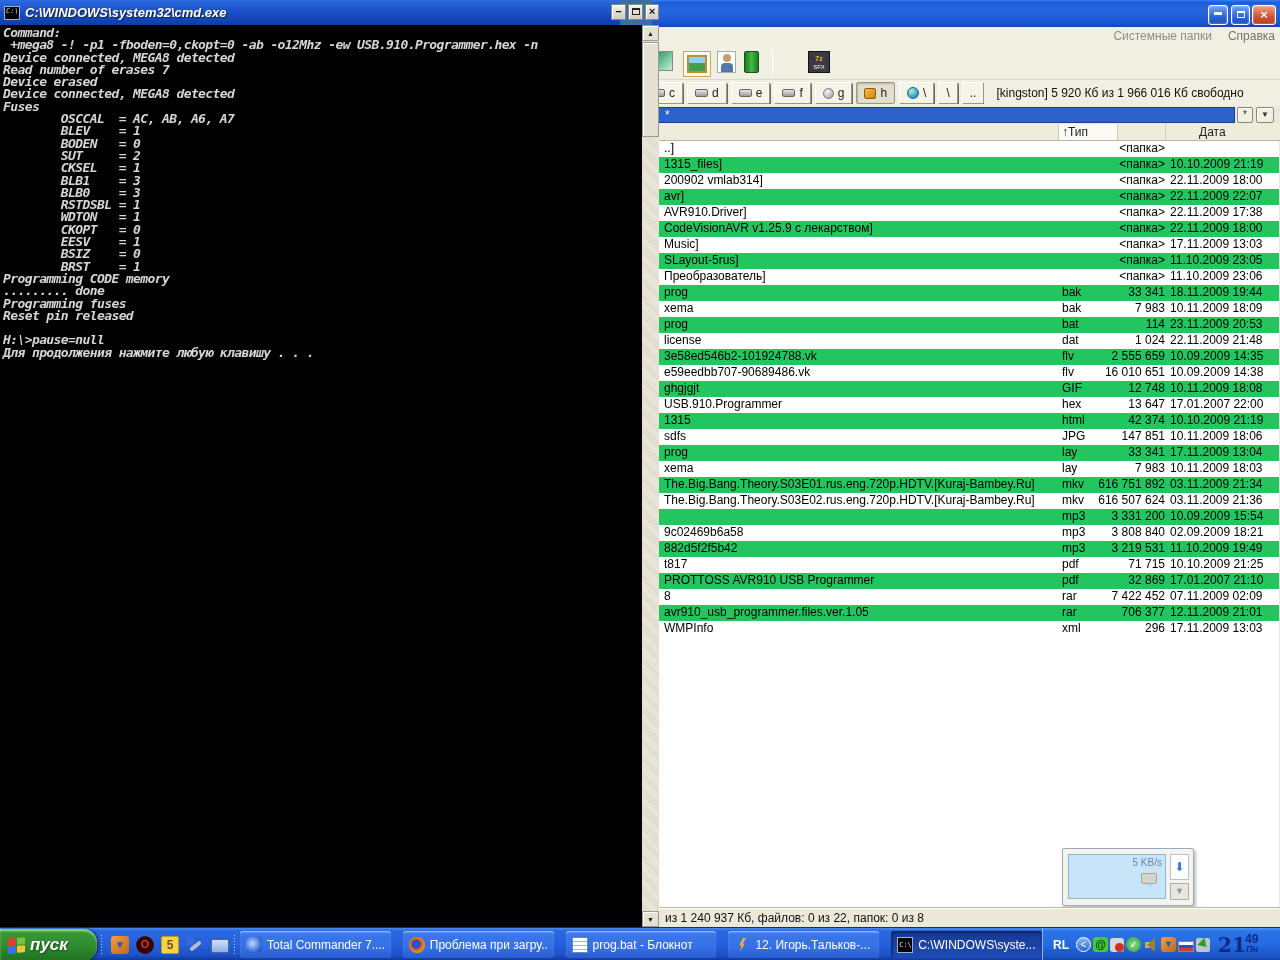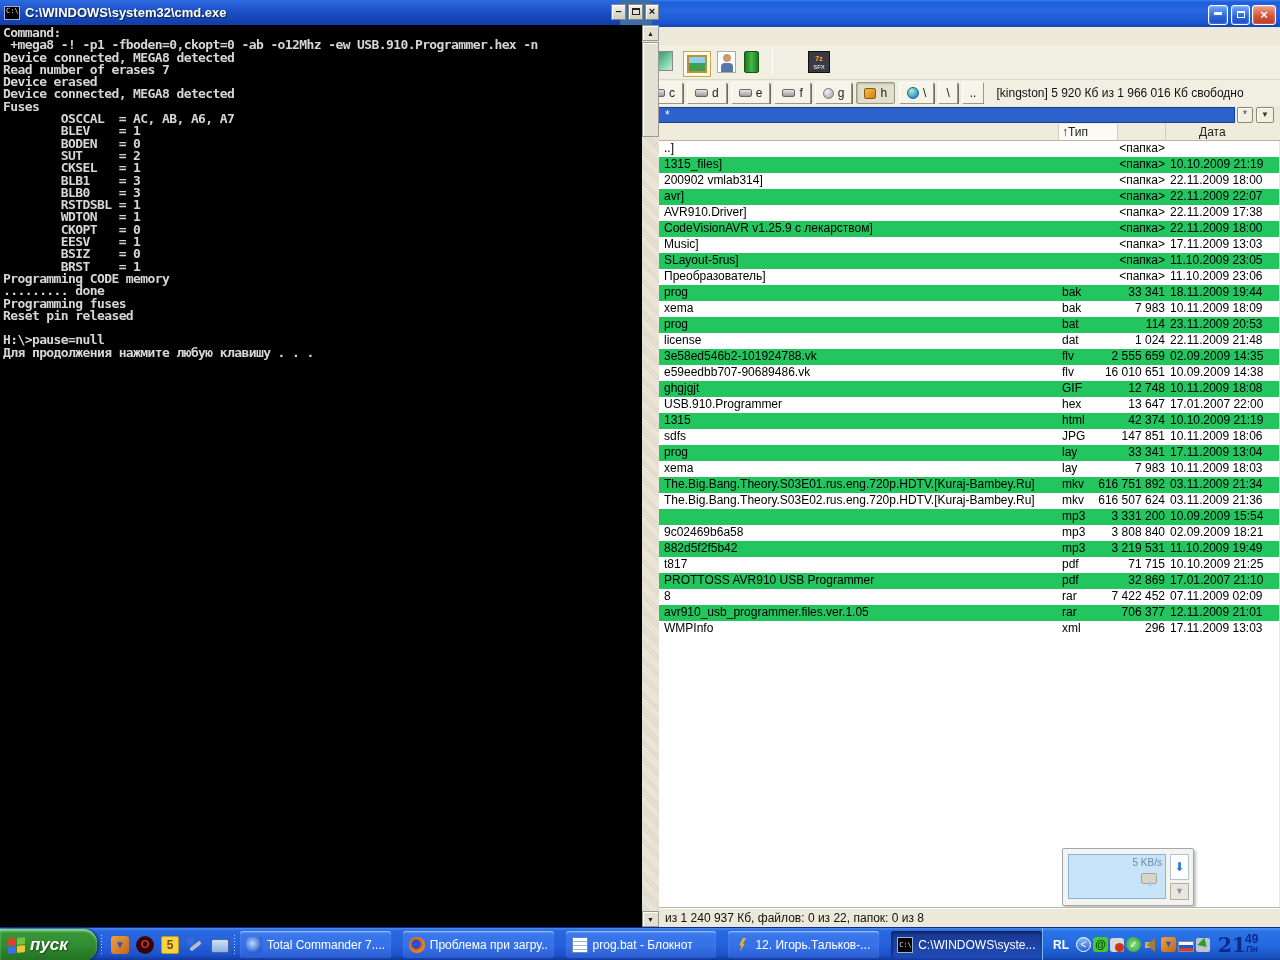--- a/index.html
+++ b/index.html
@@ -76,21 +76,21 @@
   .speed-widget { position:absolute; left:410px; top:848px; width:132px; height:58px; background:#f4f3ee;
     border:1px solid #9aa8b8; border-radius:2px; box-shadow:2px 2px 3px rgba(0,0,0,.25); }
   .speed-inner { position:absolute; left:5px; top:5px; width:98px; height:45px; background:#c8e4f8; border:1px solid #8ab4d8; }
   .speed-label { position:absolute; right:3px; top:2px; font-size:10px; color:#7088a0; }
   .speed-cart { position:absolute; right:8px; top:18px; width:16px; height:11px; background:#d8d4c8; border:1px solid #a8a494; border-radius:2px; }
   .speed-cart::after { content:"▼"; position:absolute; left:4px; top:6px; font-size:8px; color:#9ec4e8; }
   .speed-btn-top { position:absolute; right:4px; top:5px; width:19px; height:26px; background:#fff; border:1px solid #b0c4d8; text-align:center; color:#2a7ad8; font-size:12px; line-height:24px; }
   .speed-btn-bot { position:absolute; right:4px; top:34px; width:19px; height:17px; background:#e8e6de; border:1px solid #b0b0a4; text-align:center; color:#8098b0; font-size:9px; line-height:15px; }
 
   
-  #cmd-window { position:absolute; left:0; top:0; width:620px; height:927px; z-index:2; background:#701a75; }
+  #cmd-window { position:absolute; left:0; top:0; width:620px; height:927px; z-index:2; background:#701a75;font-style:italic; }
   .cmd-titlebar { position:absolute; left:0; top:0; width:100%; height:25px;
     background:linear-gradient(180deg,#2e6ae0 0%,#1b50c8 45%,#0f3da8 100%); display:flex; align-items:center; padding-left:4px; }
   .cmd-icon { width:16px; height:14px; background:#000; border:1px solid #9ab0d8; margin-right:5px; position:relative; }
   .cmd-icon::after { content:"C:\\"; position:absolute; left:1px; top:0; color:#ddd; font-size:7px; font-family:"DejaVu Sans Mono",monospace; }
   .cmd-title { color:#fff; font-weight:bold; font-size:13px; text-shadow:1px 1px 1px #123; }
   .cmd-btn { position:absolute; top:4px; width:15px; height:16px; background:linear-gradient(180deg,#f4f2ea,#cfccc0); border:1px solid #888;
     box-shadow:inset 1px 1px 0 #fff; color:#111; font-size:11px; line-height:13px; text-align:center; font-weight:bold; }
   .b-min { left:611px; } .b-rest { left:628px; } .b-close { left:645px; width:14px; }
 
   #console { position:absolute; left:0; top:25px; width:642px; height:902px; background:#000; overflow:hidden; }
@@ -168,20 +168,24 @@
 <body>
 
 <div id="screen">
 
   <div id="tc-window">
     <div class="tc-titlebar">
       <div class="win-btn tc-min"><span class="min-glyph"></span></div>
       <div class="win-btn tc-rest"><span class="rest-glyph"></span></div>
       <div class="win-btn tc-close"><span>×</span></div>
     </div>
+    <div class="tc-menubar">
+      <span>Системные папки</span>
+      <span style="color:#76756c">Справка</span>
+    </div>
     <div class="tc-toolbar">
       <div class="tbi pic-cut"></div>
       <div class="tbi pic-framed">
           <div class="inner"></div>
         </div>
       <div class="tbi person"></div>
       <div class="tbi book"></div>
       <div class="tb-sep"></div>
       <div class="tbi sfx"><b>7z</b><span>SFX</span></div>
     </div>
@@ -308,21 +312,21 @@
         <div class="tc-row even">
           <span class="c-name">license</span>
           <span class="c-type">dat</span>
           <span class="c-size">1 024</span>
           <span class="c-date">22.11.2009 21:48</span>
         </div>
         <div class="tc-row odd">
           <span class="c-name">3e58ed546b2-101924788.vk</span>
           <span class="c-type">flv</span>
           <span class="c-size">2 555 659</span>
-          <span class="c-date">02.09.2009 14:35</span>
+          <span class="c-date">10.09.2009 14:35</span>
         </div>
         <div class="tc-row even">
           <span class="c-name">e59eedbb707-90689486.vk</span>
           <span class="c-type">flv</span>
           <span class="c-size">16 010 651</span>
           <span class="c-date">10.09.2009 14:38</span>
         </div>
         <div class="tc-row odd">
           <span class="c-name">ghgjgjt</span>
           <span class="c-type">GIF</span>

